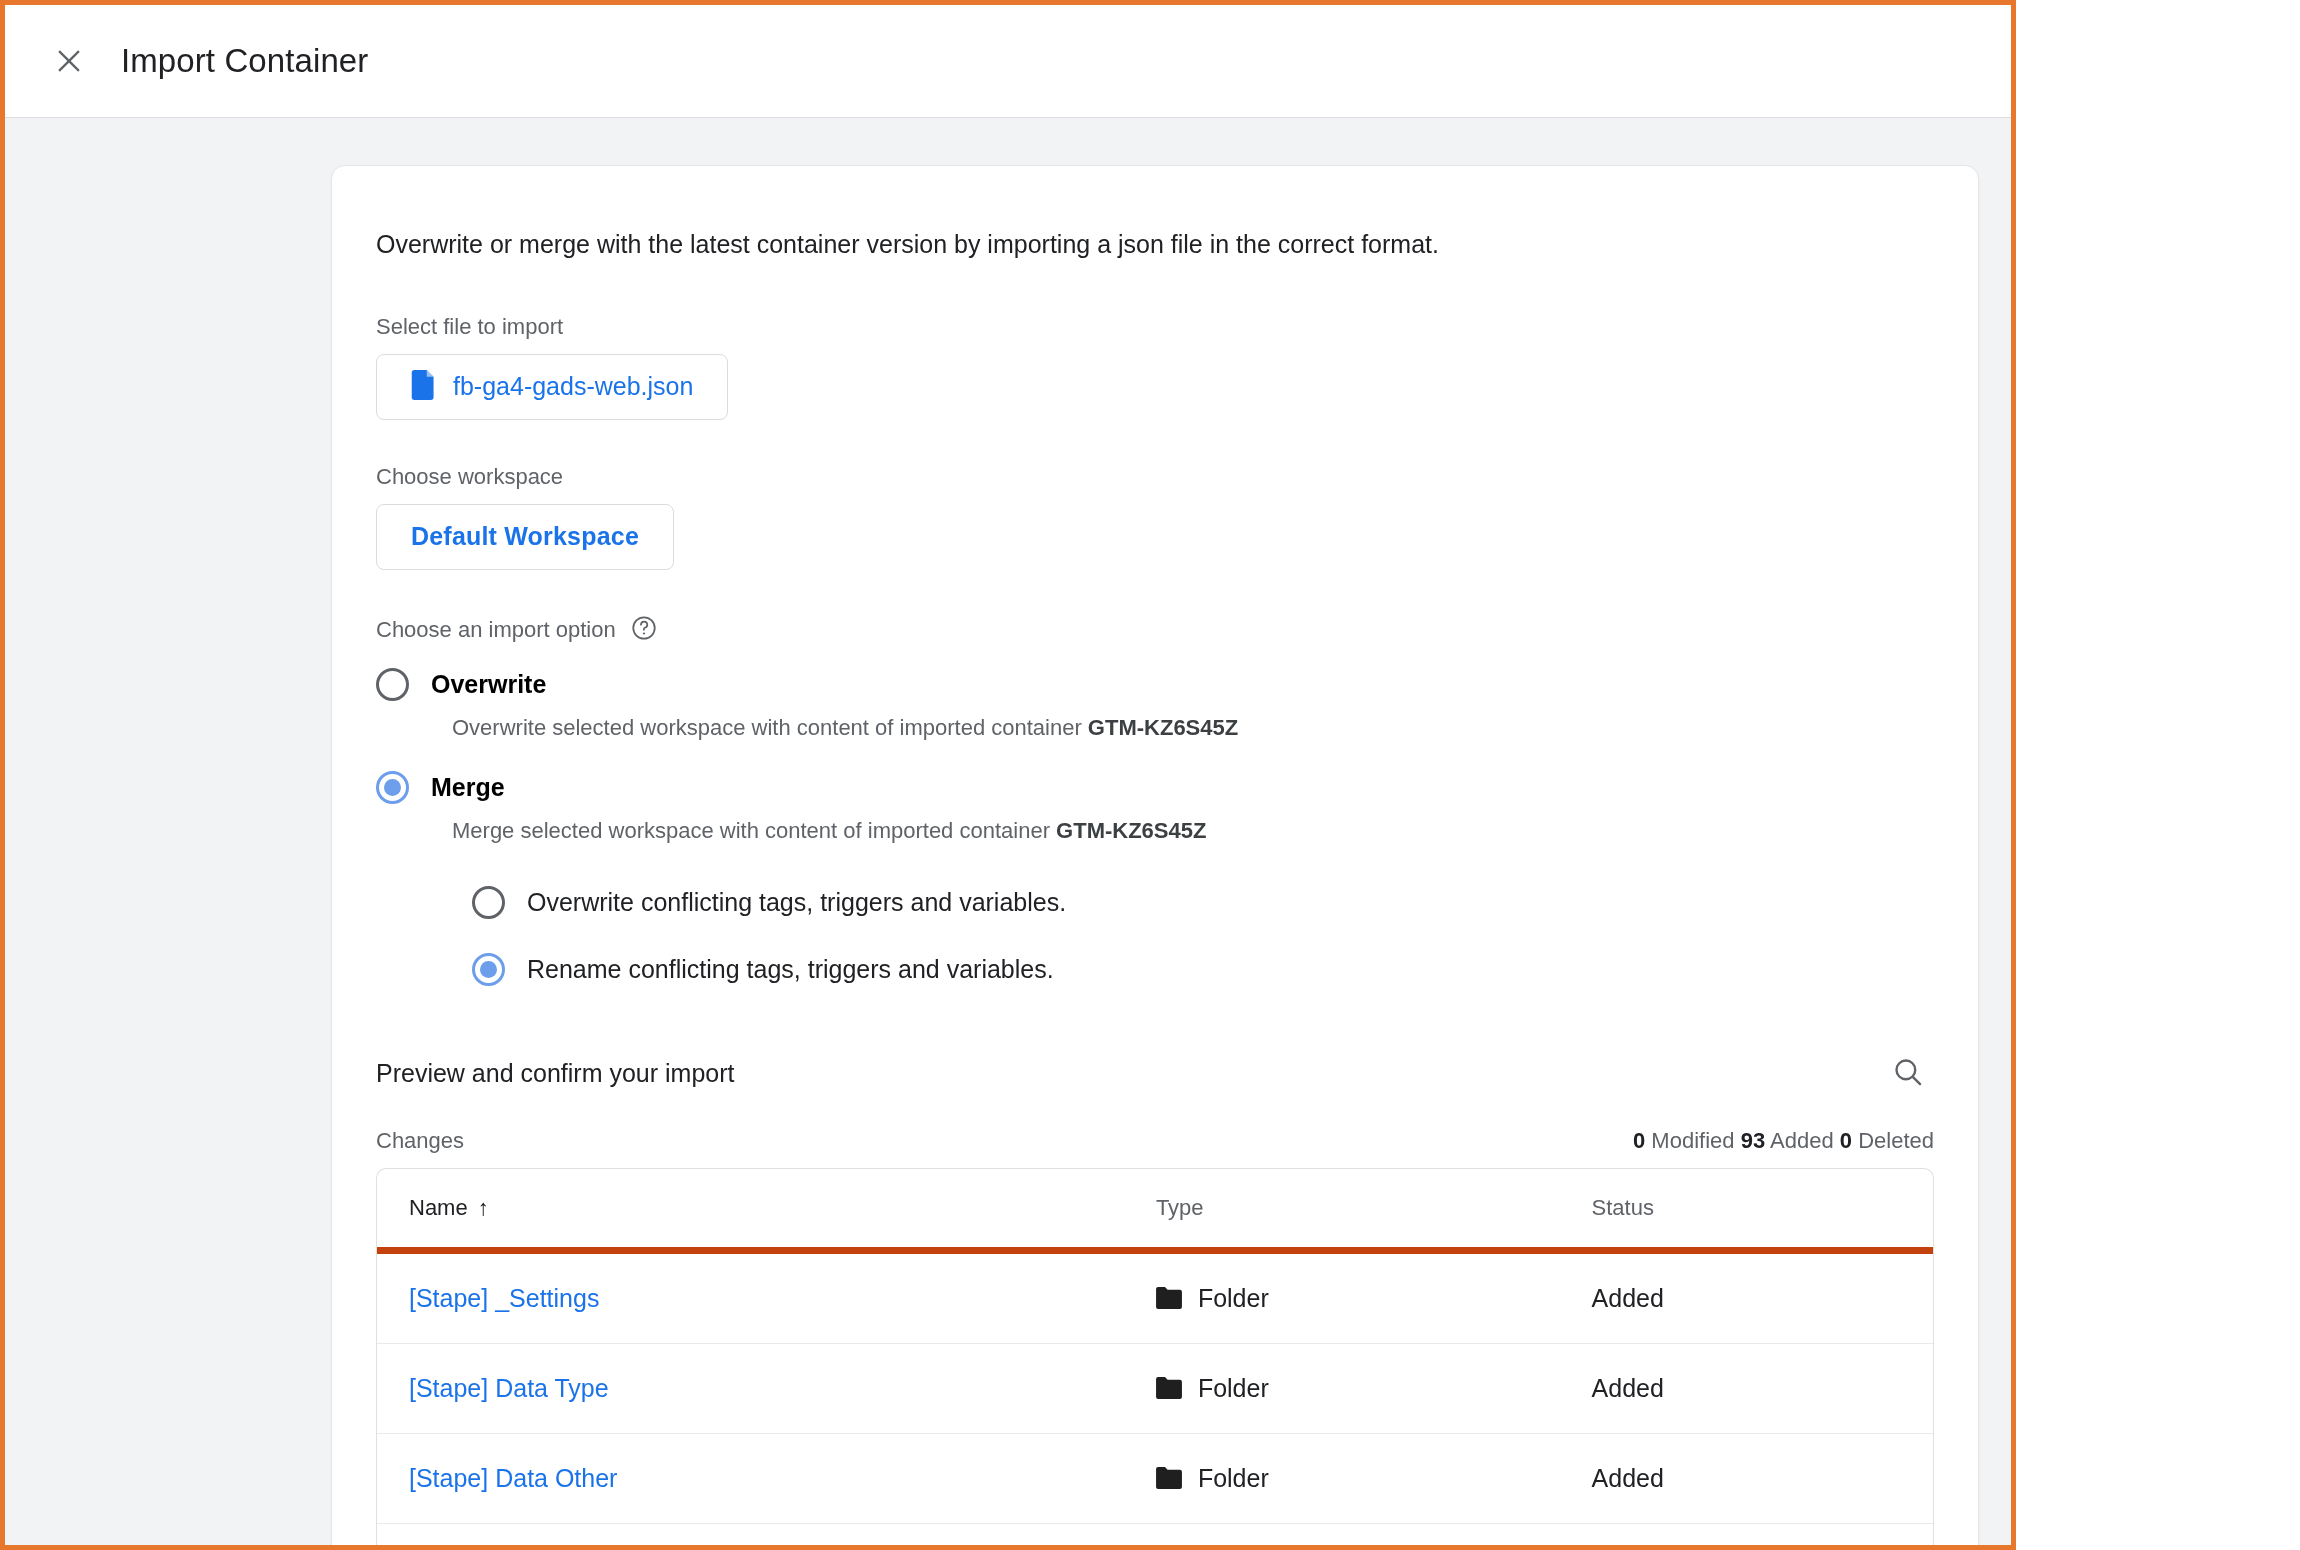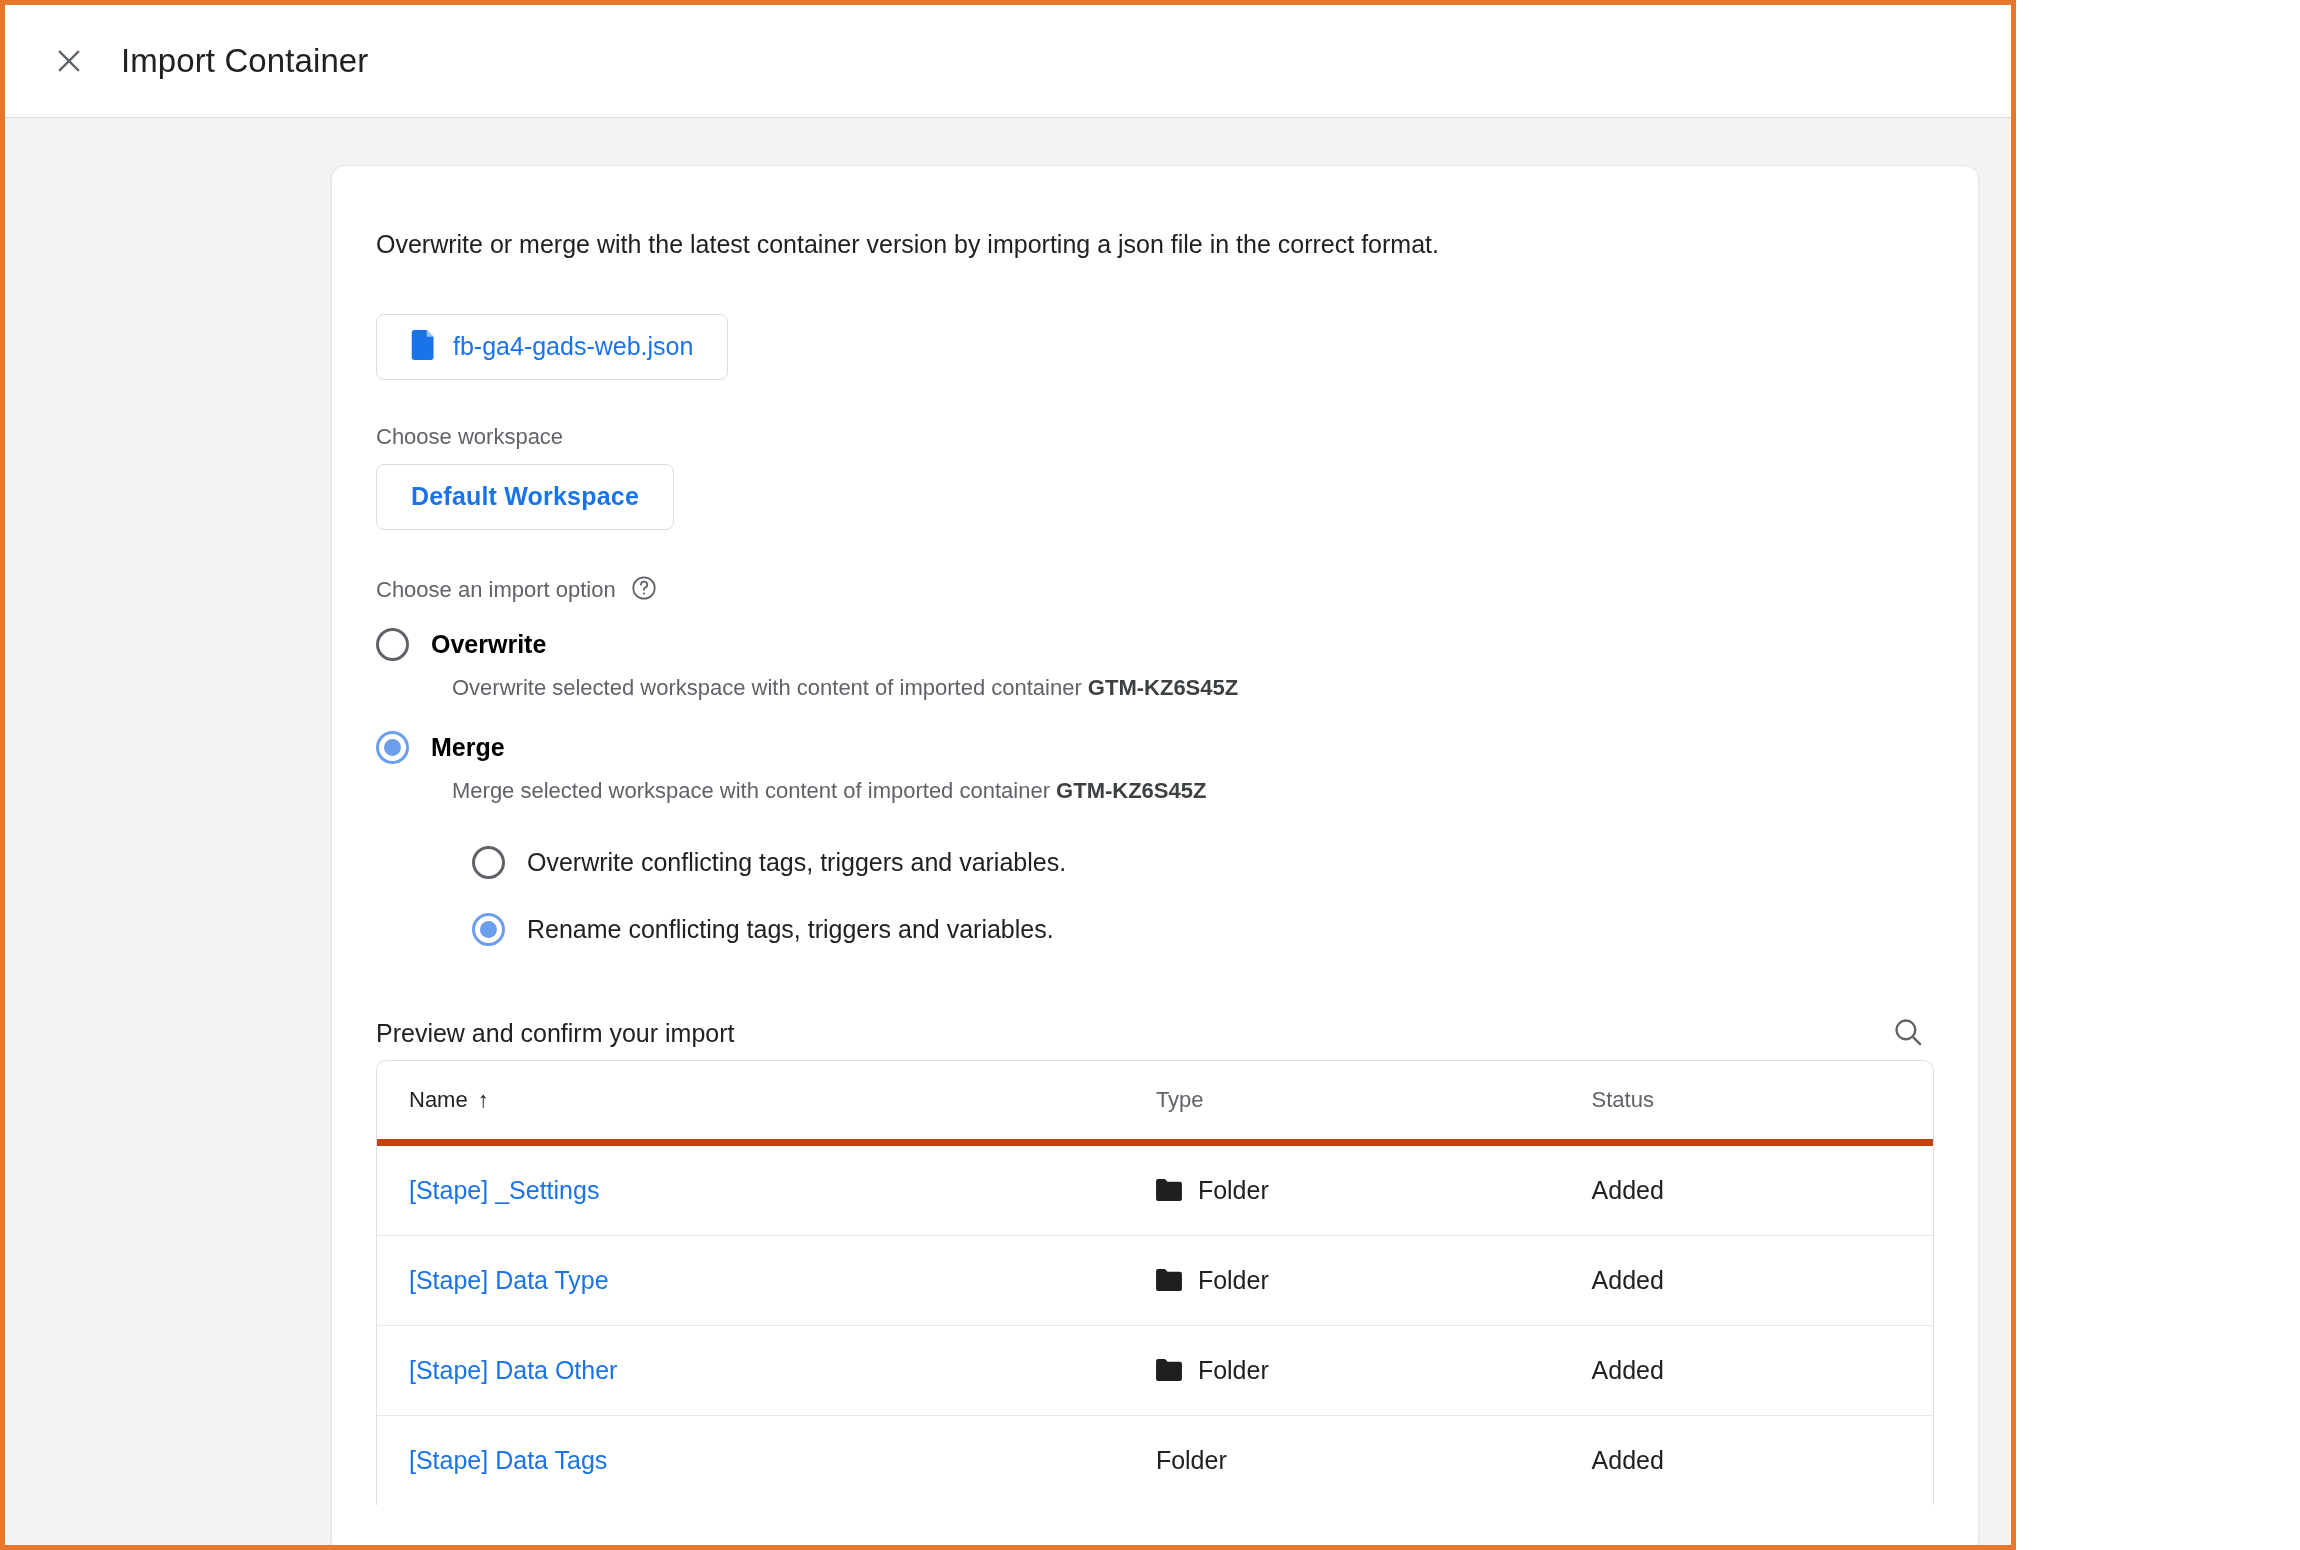--- a/index.html
+++ b/index.html
@@ -214,20 +214,21 @@
     </div>
     <div class="header-title">Import Container</div>
   </div>
 
   <div class="card">
     <div class="card-inner">
 
       <div class="intro">Overwrite or merge with the latest container version by importing a json file in the correct format.</div>
 
       
+      <div class="field-label">Select file to import</div>
       <div class="chip-btn file-chip">
         <span>
           <svg width="26" height="30" viewBox="0 0 18 22">
             <path d="M2 0h9l5 5v15a2 2 0 0 1-2 2H2a2 2 0 0 1-2-2V2a2 2 0 0 1 2-2z" fill="#1a73e8"></path>
             <path d="M11 0l5 5h-5V0z" fill="#ffffff" opacity=".55"></path>
           </svg>
         </span>
         <span class="lbl">fb-ga4-gads-web.json</span>
       </div>
 
@@ -291,20 +292,24 @@
         <span class="search-btn">
           <span>
             <svg width="34" height="34" viewBox="0 0 24 24" fill="none" stroke="#5f6368" stroke-width="1.7">
               <circle cx="10.5" cy="10.5" r="6.6"></circle>
               <line x1="15.4" y1="15.4" x2="20.5" y2="20.5" stroke-linecap="round"></line>
             </svg>
           </span>
         </span>
       </div>
 
+      <div class="changes-row">
+        <span class="changes-lbl">Changes</span>
+        <span class="changes-sum"><b>0</b> <span>Modified</span> <b>93</b> <span>Added</span> <b>0</b> <span>Deleted</span></span>
+      </div>
 
       <div class="tbl-wrap">
         <table>
           <thead>
             <tr>
               <th class="name-col col-name"><span>Name</span><span class="sort-arrow">↑</span></th>
               <th class="col-type">Type</th>
               <th class="col-status">Status</th>
             </tr>
           </thead>

